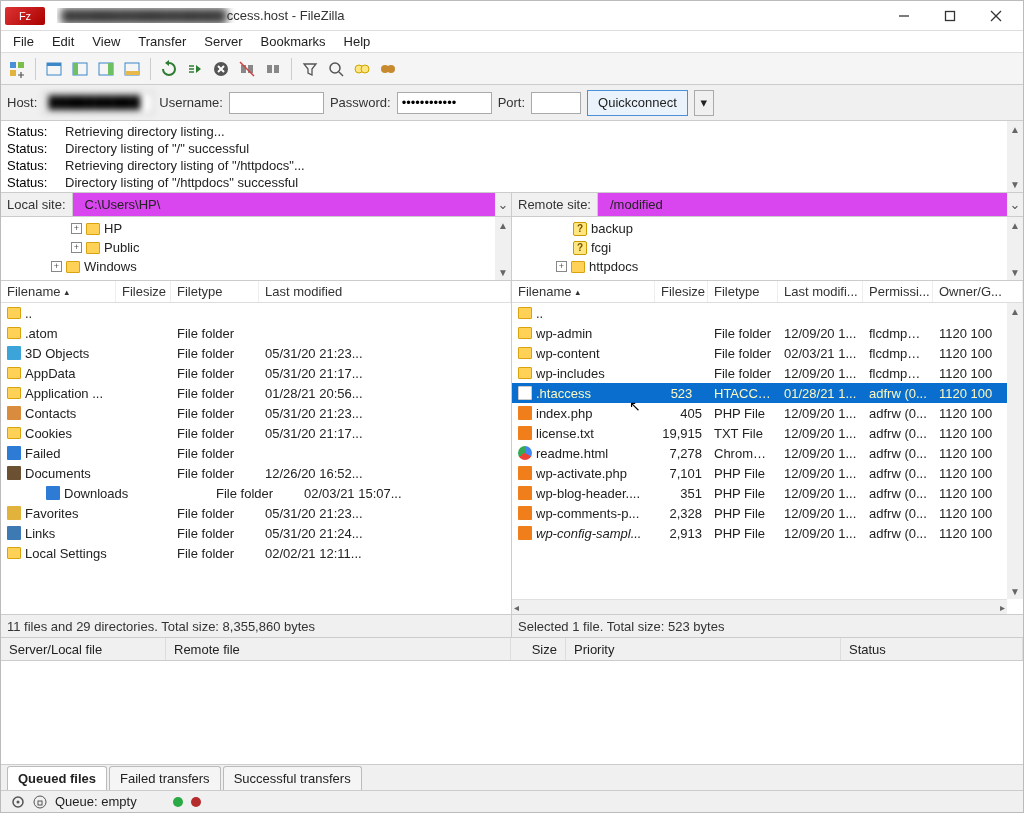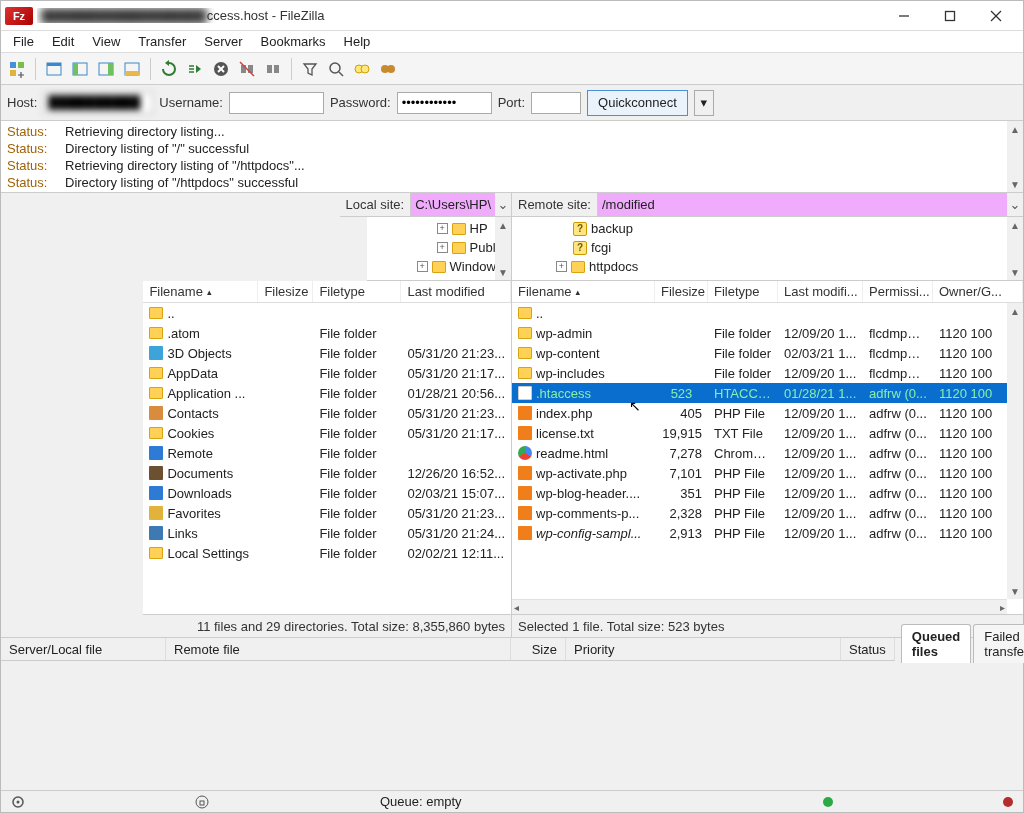--- a/index.html
+++ b/index.html
@@ -1,93 +1,93 @@
 <!DOCTYPE html>
 <html><head>
 <meta charset="utf-8">
 <style>
   * { box-sizing: border-box; }
   html, body { margin:0; padding:0; font-family: "Segoe UI", Tahoma, sans-serif; font-size:13px; color:#222; background:#fff; }
   .window { width:1024px; height:813px; border:1px solid #bbb; display:flex; flex-direction:column; background:#f0f0f0; position:relative;}
   
   .titlebar { height:30px; background:#fff; display:flex; align-items:center; padding:0 4px; border-bottom:1px solid #ddd;}
   .titlebar .title-text { flex:1; padding-left:4px; font-size:13px; color:#333; white-space:nowrap; overflow:hidden;}
-  .titlebar .logo { width:28px; height:18px; background:linear-gradient(135deg,#d33 0%,#a00 100%); color:#fff; font-weight:bold; font-size:11px; display:flex; align-items:center; justify-content:center; border-radius:2px; margin-right:4px;}
+  .titlebar .logo { width:40px; height:18px; background:linear-gradient(135deg,#d33 0%,#a00 100%); color:#fff; font-weight:normal; font-size:11px; display:flex; align-items:center; justify-content:center; border-radius:2px; margin-right:12px;}
   .win-btns { display:flex; }
   .win-btn { width:46px; height:30px; display:flex; align-items:center; justify-content:center; font-size:14px; color:#333; }
   
   .menubar { height:22px; background:#fff; border-bottom:1px solid #ddd; display:flex; align-items:center; padding:0 4px; gap:2px;}
   .menu-item { padding:2px 8px; font-size:13px; color:#222;}
   
   .toolbar { height:32px; background:#f5f5f5; border-bottom:1px solid #ccc; display:flex; align-items:center; gap:2px; padding:2px 4px;}
   .tlb-sep { width:1px; height:22px; background:#ccc; margin:0 4px;}
   .tlb-btn { width:24px; height:24px; display:flex; align-items:center; justify-content:center; border-radius:2px; }
   
   .quickbar { height:36px; background:#f0f0f0; border-bottom:1px solid #ccc; display:flex; align-items:center; gap:6px; padding:4px 6px;}
   .quickbar label { font-size:13px; color:#333; }
   .quickbar input { border:1px solid #aaa; height:22px; padding:0 4px; background:#fff; font-size:13px;}
   .quickbar .host-blur { filter: blur(3px);}
   .qc-btn { height:26px; padding:0 10px; border:1px solid #4a90d9; background:#eaf3fb; font-size:13px; color:#222;}
   .qc-dd { width:20px; height:26px; border:1px solid #aaa; background:#f0f0f0; display:flex;align-items:center;justify-content:center;}
   
   .msglog { height:72px; background:#fff; border-bottom:1px solid #ccc; overflow:hidden; position:relative;}
   .msglog-inner { position:absolute; inset:0 16px 0 0; overflow:hidden; padding:2px 6px;}
   .msg-row { font-size:13px; line-height:17px; display:flex; gap:8px;}
-  .msg-kind { width:50px; color:#a16207;}
+  .msg-kind { width:50px; color:#000000;}
   .msg-text { color:#222;}
   .vscroll { position:absolute; right:0; top:0; bottom:0; width:16px; background:#f0f0f0; display:flex; flex-direction:column; justify-content:space-between;}
   .vscroll .arrow { height:16px; display:flex; align-items:center; justify-content:center; color:#666; font-size:10px;}
   
   .split { flex:1; display:flex; min-height:0;}
   .pane { display:flex; flex-direction:column; min-width:0; }
-  .pane-left { width:510px;align-items:flex-end; }
+  .pane-left { width:510px; }
   .pane-right  { flex:1; border-left:1px solid #ccc;}
   
   .sitebar { height:24px; display:flex; align-items:center; background:#f0f0f0; border-bottom:1px solid #ccc; }
   .sitebar-label { padding:0 6px; color:#333; background:#f0f0f0; border-right:1px solid #ccc; height:100%; display:flex; align-items:center;}
-  .sitebar-field { flex:1; height:100%; display:flex; align-items:center; padding:0 4px; background:#f0abfc;}
+  .sitebar-field { flex:1; height:100%; display:flex; align-items:center; padding:0 12px; background:#d946ef;}
   .sitebar .dd { width:16px; display:flex; align-items:center; justify-content:center; color:#555; }
   
   .treebox { height:64px; background:#fff; border-bottom:1px solid #ccc; overflow:hidden; font-size:13px; position:relative;}
   .treebox .tree-inner { padding:2px 6px;}
   .tree-row { display:flex; align-items:center; gap:4px; line-height:19px;}
   .tree-indent { display:inline-block;}
   .expander { width:11px; height:11px; border:1px solid #888; font-size:9px; line-height:9px; display:inline-flex; align-items:center; justify-content:center; color:#555;}
   .icon-folder { width:14px; height:12px; background:#ffd257; border:1px solid #d9a20f; border-radius:1px;}
   .icon-q { width:14px; height:14px; background:#ffe680; border:1px solid #cc9900; border-radius:2px; display:flex;align-items:center;justify-content:center; font-size:10px; font-weight:bold; color:#775500;}
   
   .filelist { flex:1; min-height:0; display:flex; flex-direction:column; background:#fff; border-bottom:1px solid #ccc; position:relative;}
   .headers { display:flex; height:22px; background:#fff; border-bottom:1px solid #ddd; font-size:13px; color:#333;}
   .hcol { padding:0 6px; display:flex; align-items:center; border-right:1px solid #eee; overflow:hidden; white-space:nowrap;}
   .rows { flex:1; overflow:hidden;}
   .row { display:flex; height:20px; align-items:center; font-size:13px; color:#222;}
-  .row.selected { background:#0a6ecf; color:#86efac;}
+  .row.selected { background:#0a6ecf; color:#fef9c3;}
   .row.selected .icon-file, .row.selected .icon-folder { filter:brightness(1.2);}
   .cell { padding:0 6px; overflow:hidden; white-space:nowrap; text-overflow:ellipsis;}
   .icon-file { width:14px; height:14px; background:#fff; border:1px solid #aaa; border-radius:1px; display:inline-block;}
   .icon-php { width:14px;height:14px;background:#f07e1b;display:inline-block;border-radius:1px;}
   .icon-chrome { width:14px;height:14px;border-radius:50%;background:conic-gradient(#4285f4 0 120deg,#ea4335 120deg 240deg,#34a853 240deg 360deg);}
   .icon-sm { margin-right:4px; flex-shrink:0;}
   
   .lc-name { width:115px;} .lc-size{width:55px;} .lc-type{width:88px;} .lc-mod{flex:1;}
   
   .rc-name { width:143px;} .rc-size{width:53px;text-align:right;} .rc-type{width:70px;} .rc-mod{width:85px;} .rc-perm{width:70px;} .rc-owner{flex:1;}
   
   .statusline { height:22px; background:#f0f0f0; display:flex; align-items:center; padding:0 6px; font-size:13px; color:#333;}
   
   .queuehdr { height:24px; display:flex; border-top:1px solid #ccc; border-bottom:1px solid #ccc;}
   .queuehdr .qh { padding:0 8px; display:flex;align-items:center; border-right:1px solid #ddd; font-size:13px;}
   .queuebody { flex:1; background:#fff;}
-  .queuesection { display:flex; height:153px; }
+  .queuesection { display:flex; flex-direction:column; height:153px; }
   
   .tabsbar { height:26px; background:#f0f0f0; border-top:1px solid #ccc; display:flex; align-items:flex-end; padding-left:6px; gap:2px;}
   .tab { padding:4px 10px; border:1px solid #bbb; border-bottom:none; background:#f5f5f5; font-size:13px; border-radius:3px 3px 0 0;}
   .tab.active { background:#fff; font-weight:600;}
   
-  .footer { height:22px; background:#f0f0f0; border-top:1px solid #ccc; display:flex; align-items:center; justify-content:space-between; gap:8px; padding:0 10px; font-size:13px;}
+  .footer { height:22px; background:#f0f0f0; border-top:1px solid #ccc; display:flex; align-items:center; justify-content:flex-start; gap:8px; padding:0 10px; font-size:13px;}
   .led { width:10px; height:10px; border-radius:50%;}
   .led.green{ background:#2aa944;} .led.red{ background:#b52c2c;}
   .hscroll { height:15px; background:#f0f0f0; border-top:1px solid #e0e0e0; display:flex; justify-content:space-between; align-items:center; font-size:10px; color:#666; padding:0 2px;}
   .cursor-fake { position:absolute; pointer-events:none; font-size:14px; color:#000;}
   svg { display:block; }
 </style>
 </head>
 <body>
 
 <div class="window">
@@ -363,36 +363,36 @@
                 <span class="icon-folder icon-sm"></span>
                 <span>Cookies</span>
               </div>
               <div class="cell lc-size"></div>
               <div class="cell lc-type">File folder</div>
               <div class="cell lc-mod">05/31/20 21:17...</div>
             </div>
             <div class="row">
               <div class="cell lc-name" style="display:flex;align-items:center;">
                 <span class="icon-sm" style="width:14px;height:14px;background:#2e7bd6;display:inline-block;border-radius:1px;"></span>
-                <span>Remote</span>
+                <span>Failed</span>
               </div>
               <div class="cell lc-size"></div>
               <div class="cell lc-type">File folder</div>
             </div>
             <div class="row">
               <div class="cell lc-name" style="display:flex;align-items:center;">
                 <span class="icon-sm" style="width:14px;height:14px;background:#6b5132;display:inline-block;border-radius:1px;"></span>
                 <span>Documents</span>
               </div>
               <div class="cell lc-size"></div>
               <div class="cell lc-type">File folder</div>
               <div class="cell lc-mod">12/26/20 16:52...</div>
             </div>
             <div class="row">
-              <div class="cell lc-name" style="display:flex;align-items:center;">
+              <div class="cell lc-name" style="display:flex;align-items:center;margin-left:39px;">
                 <span class="icon-sm" style="width:14px;height:14px;background:#2e7bd6;display:inline-block;border-radius:1px;"></span>
                 <span>Downloads</span>
               </div>
               <div class="cell lc-size"></div>
               <div class="cell lc-type">File folder</div>
               <div class="cell lc-mod">02/03/21 15:07...</div>
             </div>
             <div class="row">
               <div class="cell lc-name" style="display:flex;align-items:center;">
                 <span class="icon-sm" style="width:14px;height:14px;background:#e2b33c;display:inline-block;border-radius:1px;"></span>

